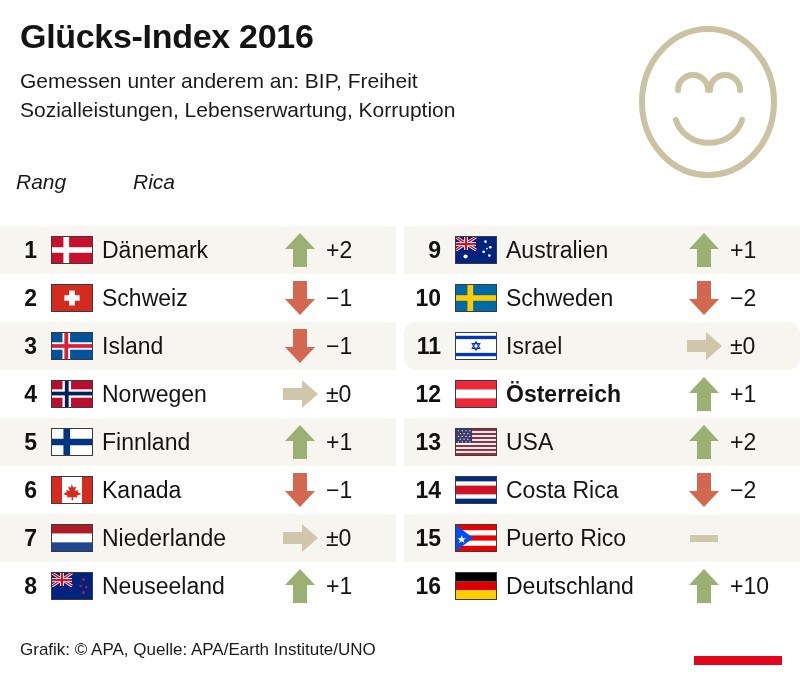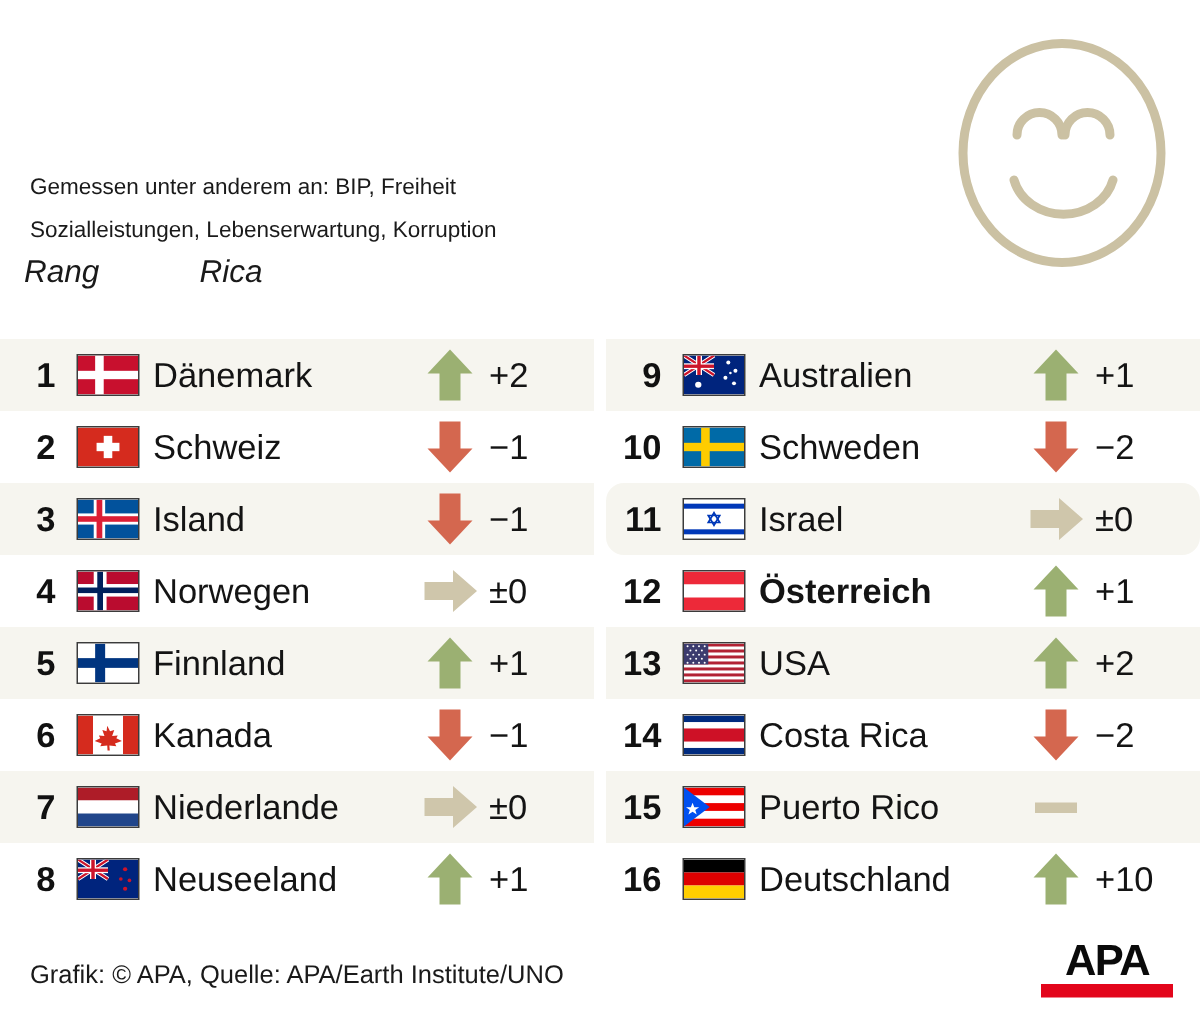--- a/index.html
+++ b/index.html
@@ -10,21 +10,21 @@
   }
 
   
   #header{position:absolute;left:0;top:0;width:800px;height:215px;}
   #title{
     position:absolute;left:20px;top:17px;
     font-size:34px;font-weight:bold;letter-spacing:-0.3px;color:#141414;
   }
   #subtitle{
     position:absolute;left:20px;top:66px;width:600px;
-    font-size:15px;line-height:29px;color:#1a1a1a;margin-top:44px;
+    font-size:21px;line-height:29px;color:#1a1a1a;
   }
   .sub-line{display:block;}
 
   
   #smiley{position:absolute;left:634px;top:22px;width:148px;height:160px;}
 
   
   #col-headers{position:absolute;left:0;top:145px;width:800px;height:62px;
     font-style:italic;font-size:21px;color:#1a1a1a;}
   #hdr-rang{position:absolute;left:16px;top:25px;}
@@ -75,20 +75,21 @@
     font-size:29px;font-weight:bold;letter-spacing:-1px;
     color:#0a0a0a;text-align:center;line-height:30px;
   }
   #apa-bar{position:absolute;left:0;top:30px;width:88px;height:9px;background:#e3051b;}
 </style>
 </head>
 <body>
 
 <div id="header">
 
+  <div id="title">Glücks-Index 2016</div>
 
   <div id="subtitle">
     <span class="sub-line">Gemessen unter anderem an: BIP, Freiheit</span>
     <span class="sub-line">Sozialleistungen, Lebenserwartung, Korruption</span>
   </div>
 
   <div id="smiley">
     <svg width="148" height="160" viewBox="0 0 148 160">
       <ellipse cx="74" cy="80" rx="66" ry="73" fill="none" stroke="#cbc1a3" stroke-width="6"></ellipse>
       <path d="M44 68 a15 15 0 0 1 30 0" fill="none" stroke="#cbc1a3" stroke-width="6" stroke-linecap="round"></path>
@@ -476,15 +477,14 @@
           <div class="delta">+10</div>
         </div>
       </div>
     </div>
 </div>
 
 <div id="footer">
   <div id="credit">Grafik: © APA, Quelle: APA/Earth Institute/UNO</div>
 </div>
 <div id="apa-logo">
-  <div id="apa-word">APA</div>
   <div id="apa-bar"></div>
 </div>
 
 </body></html>

